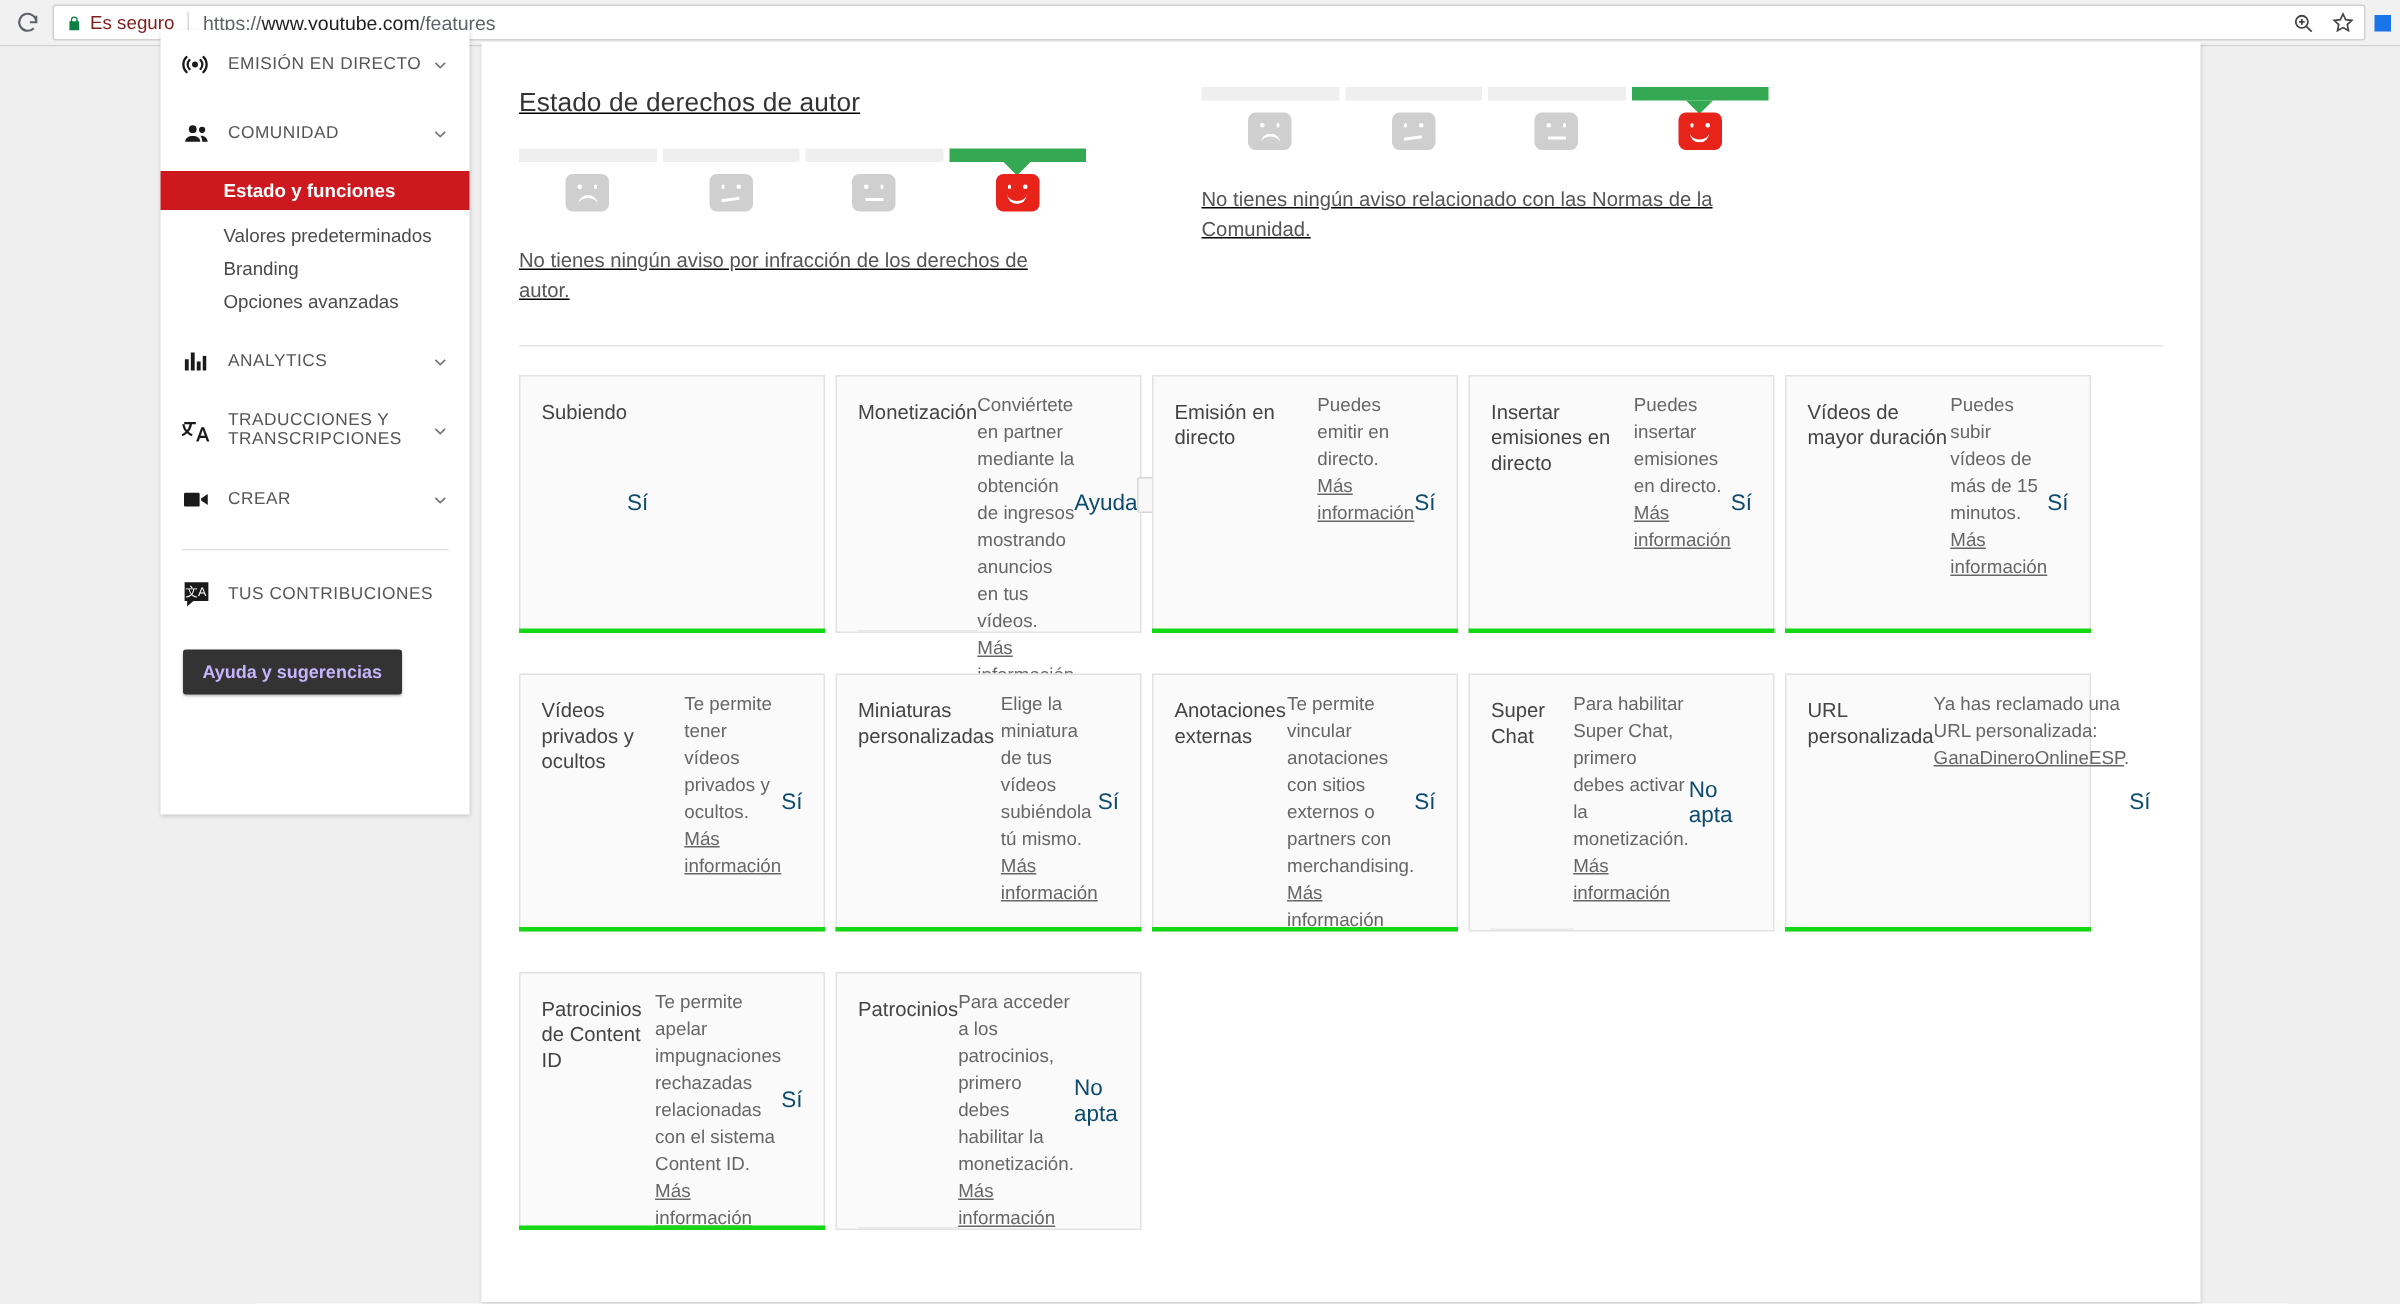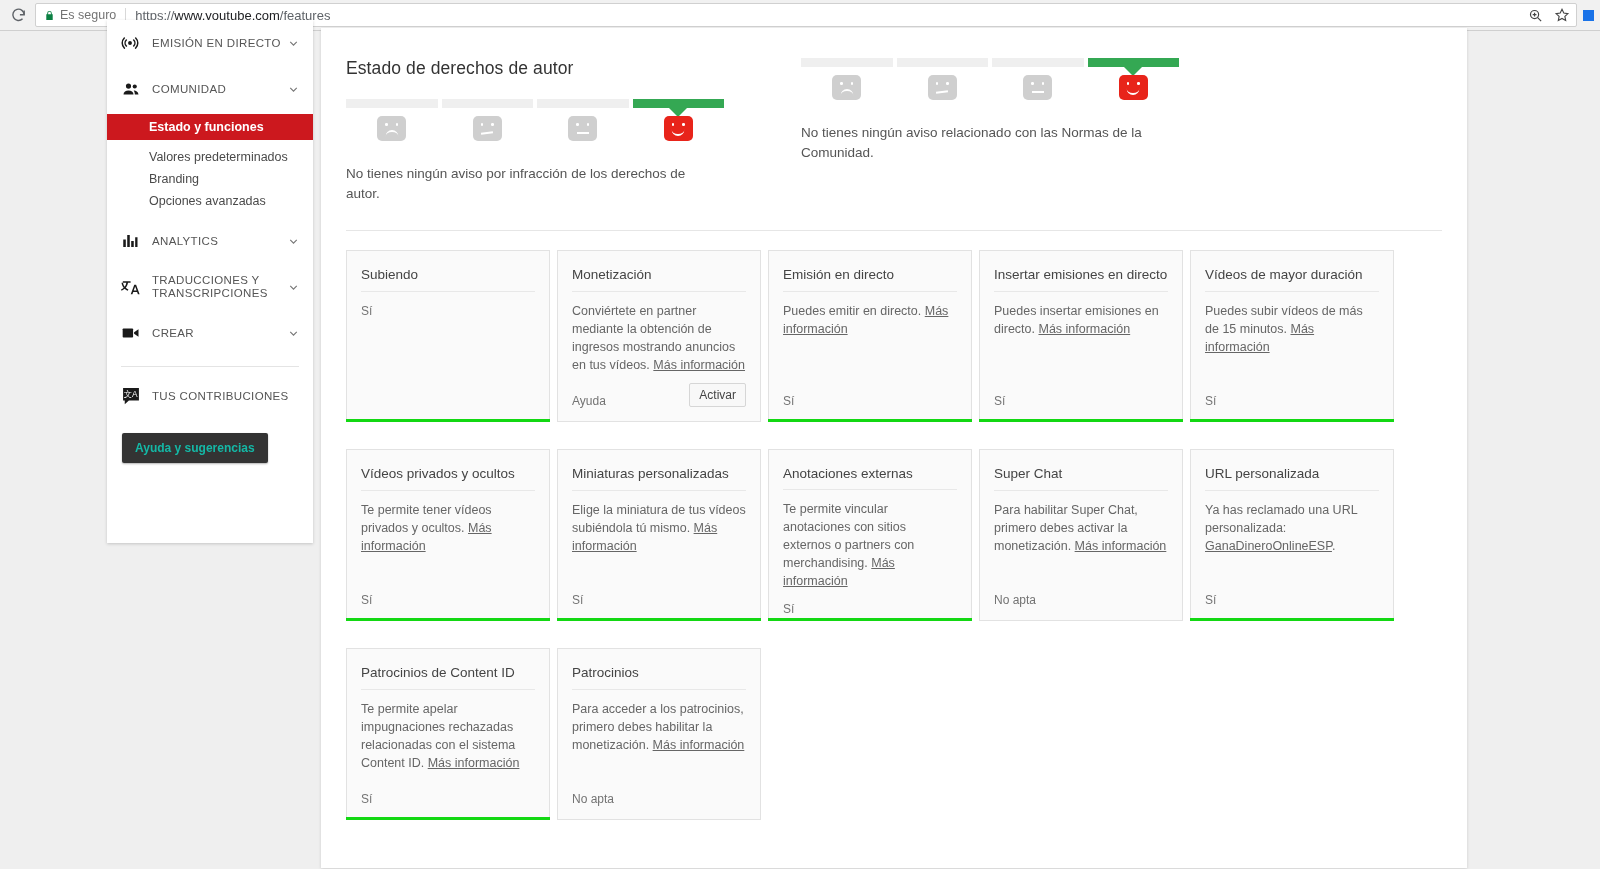--- a/index.html
+++ b/index.html
@@ -27,21 +27,21 @@
     cursor: pointer; color: #5f6368;
   }
   #omnibox {
     flex: 1; height: 24px; margin: 0 6px 0 2px;
     background: #ffffff; border: 1px solid #d0d0d0; border-radius: 2px;
     display: flex; align-items: center; padding: 0 6px;
     position: relative;
   }
   #lock-icon { margin: 0 5px 0 2px; display: flex; align-items: center; }
   #secure-label {
-    color: #737373; font-size: 12.5px; white-space: nowrap;
+    color: #7f1d1d; font-size: 12.5px; white-space: nowrap;
     margin-right: 9px;
   }
   #omni-divider {
     width: 1px; height: 15px; background: #d8d8d8; margin-right: 9px;
   }
   #url-text { font-size: 13px; color: #202124; white-space: nowrap; }
   #url-text .dim { color: #5f6368; }
   #omni-actions {
     position: absolute; right: 6px; top: 0; height: 22px;
     display: flex; align-items: center; gap: 11px;
@@ -94,38 +94,38 @@
     background: #cc181e; color: #ffffff; font-weight: bold;
     height: 26px; margin-top: 2px;
   }
   .sub-spacer { height: 6px; }
 
   .nav-sep {
     height: 1px; background: #e4e4e4; margin: 10px 14px 6px 14px;
   }
   #help-btn {
     margin: 14px 0 0 15px;
-    background: #333333; color: #14b8a6;
+    background: #333333; color: #c4b5fd;
     font-size: 12px; font-weight: bold;
     padding: 8px 13px; display: inline-block;
     border-radius: 2px; cursor: pointer;
     box-shadow: 0 1px 2px rgba(0,0,0,.3);
   }
 
   
   #content {
     position: absolute; left: 321px; top: -3px;
     width: 1146px; height: 840px;
     background: #ffffff;
     box-shadow: 0 1px 3px rgba(0,0,0,.14);
   }
   #status-section {
     display: flex; padding: 30px 0 0 25px; position: relative;
   }
-  .status-block { width: 455px; }
+  .status-block { width: 455px; text-decoration: underline; }
   .status-title {
     font-size: 17.5px; color: #333; font-weight: normal;
     margin: 0 0 20px 0; letter-spacing: .1px;
   }
   .meter { display: flex; gap: 4px; width: 378px; }
   .meter .seg {
     height: 9px; width: 94px; background: #efefef;
   }
   .meter .seg.on { background: #34a853; position: relative; }
   .meter .seg.on::after {
@@ -180,38 +180,38 @@
     padding: 19px 0 0 25px;
     display: flex; flex-wrap: wrap;
     width: 1100px;
   }
   .card {
     width: 204px; height: 172px;
     background: #fafafa;
     border: 1px solid #e2e2e2;
     margin: 0 7px 27px 0;
     position: relative;
-    display: flex; flex-direction: column;
+    display: flex; 
     padding: 0 14px;
   }
   .card-title {
     font-size: 13.5px; color: #444; line-height: 17px;
     padding: 15px 0 8px 0; min-height: 40px;
     border-bottom: 1px solid #e8e8e8;
   }
   .card-body {
     font-size: 12.5px; color: #666; line-height: 18px;
     padding-top: 10px; flex: 1;
   }
   .card-body a { color: #666; text-decoration: underline; cursor: pointer; }
   .card-foot {
     display: flex; align-items: center; justify-content: space-between;
     padding-bottom: 13px;
   }
-  .card-status { font-size: 12px; color: #737373; margin-top: 12px; }
+  .card-status { font-size: 15px; color: #0c4a6e; margin-top: 12px; }
   .card-btn {
     font-size: 12px; color: #444; background: #f8f8f8;
     border: 1px solid #d6d6d6; border-radius: 2px;
     padding: 4px 9px; cursor: pointer;
   }
   .card.enabled::after {
     content: ""; position: absolute;
     left: -1px; right: -1px; bottom: -1px; height: 3px;
     background: #13d813;
   }

